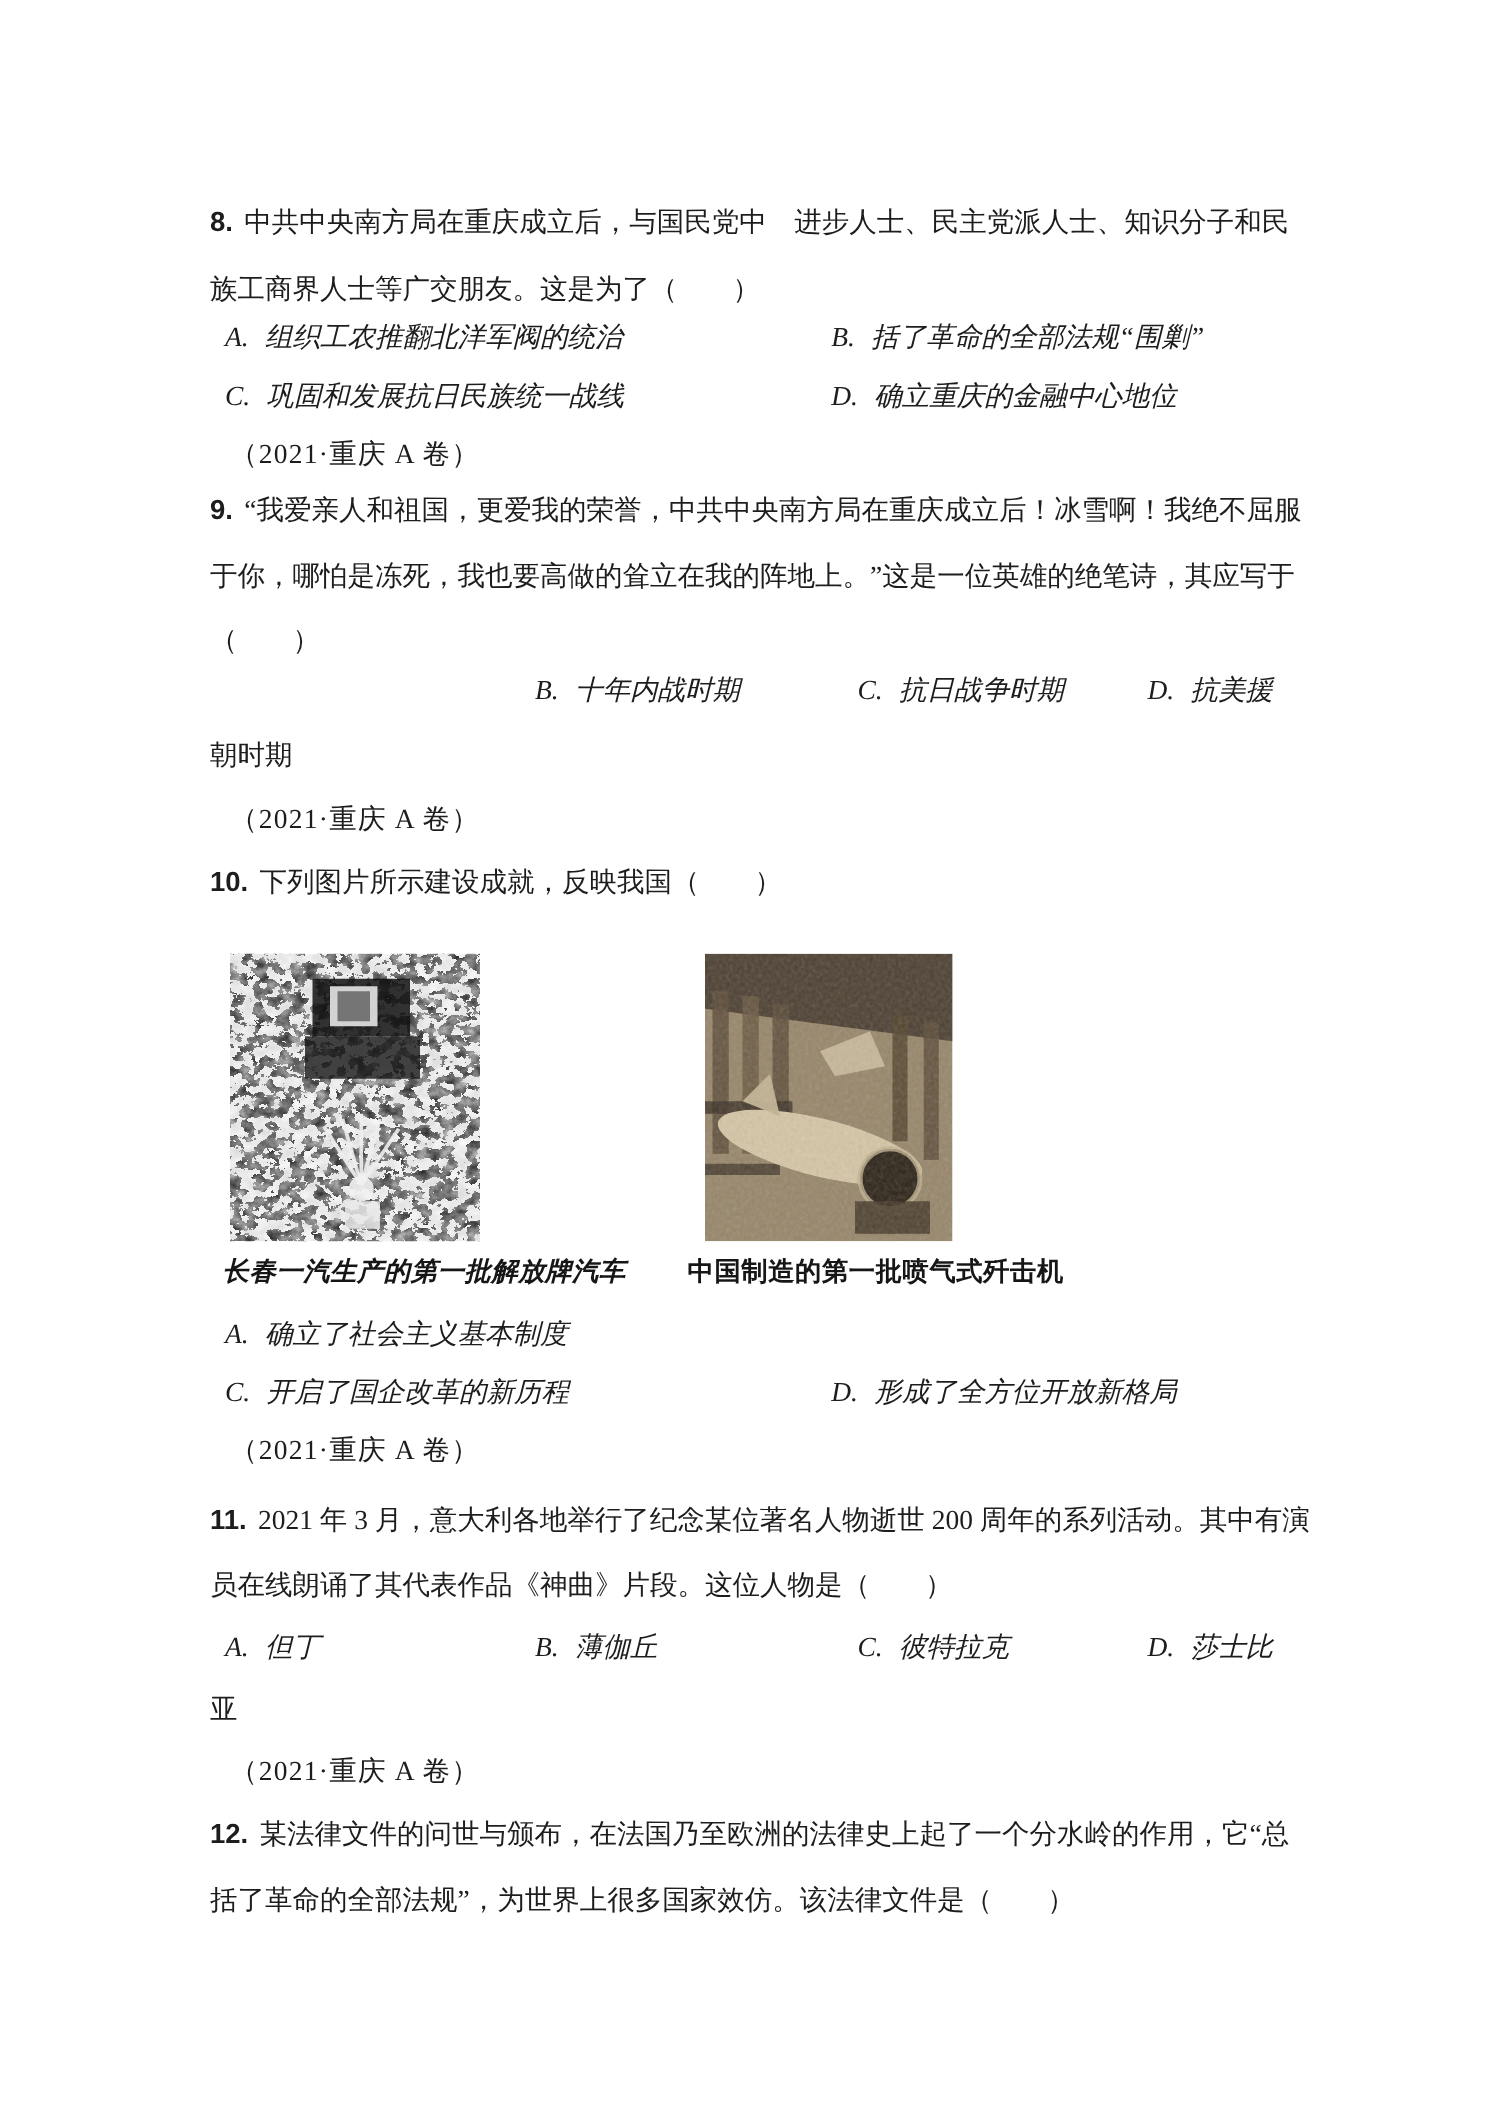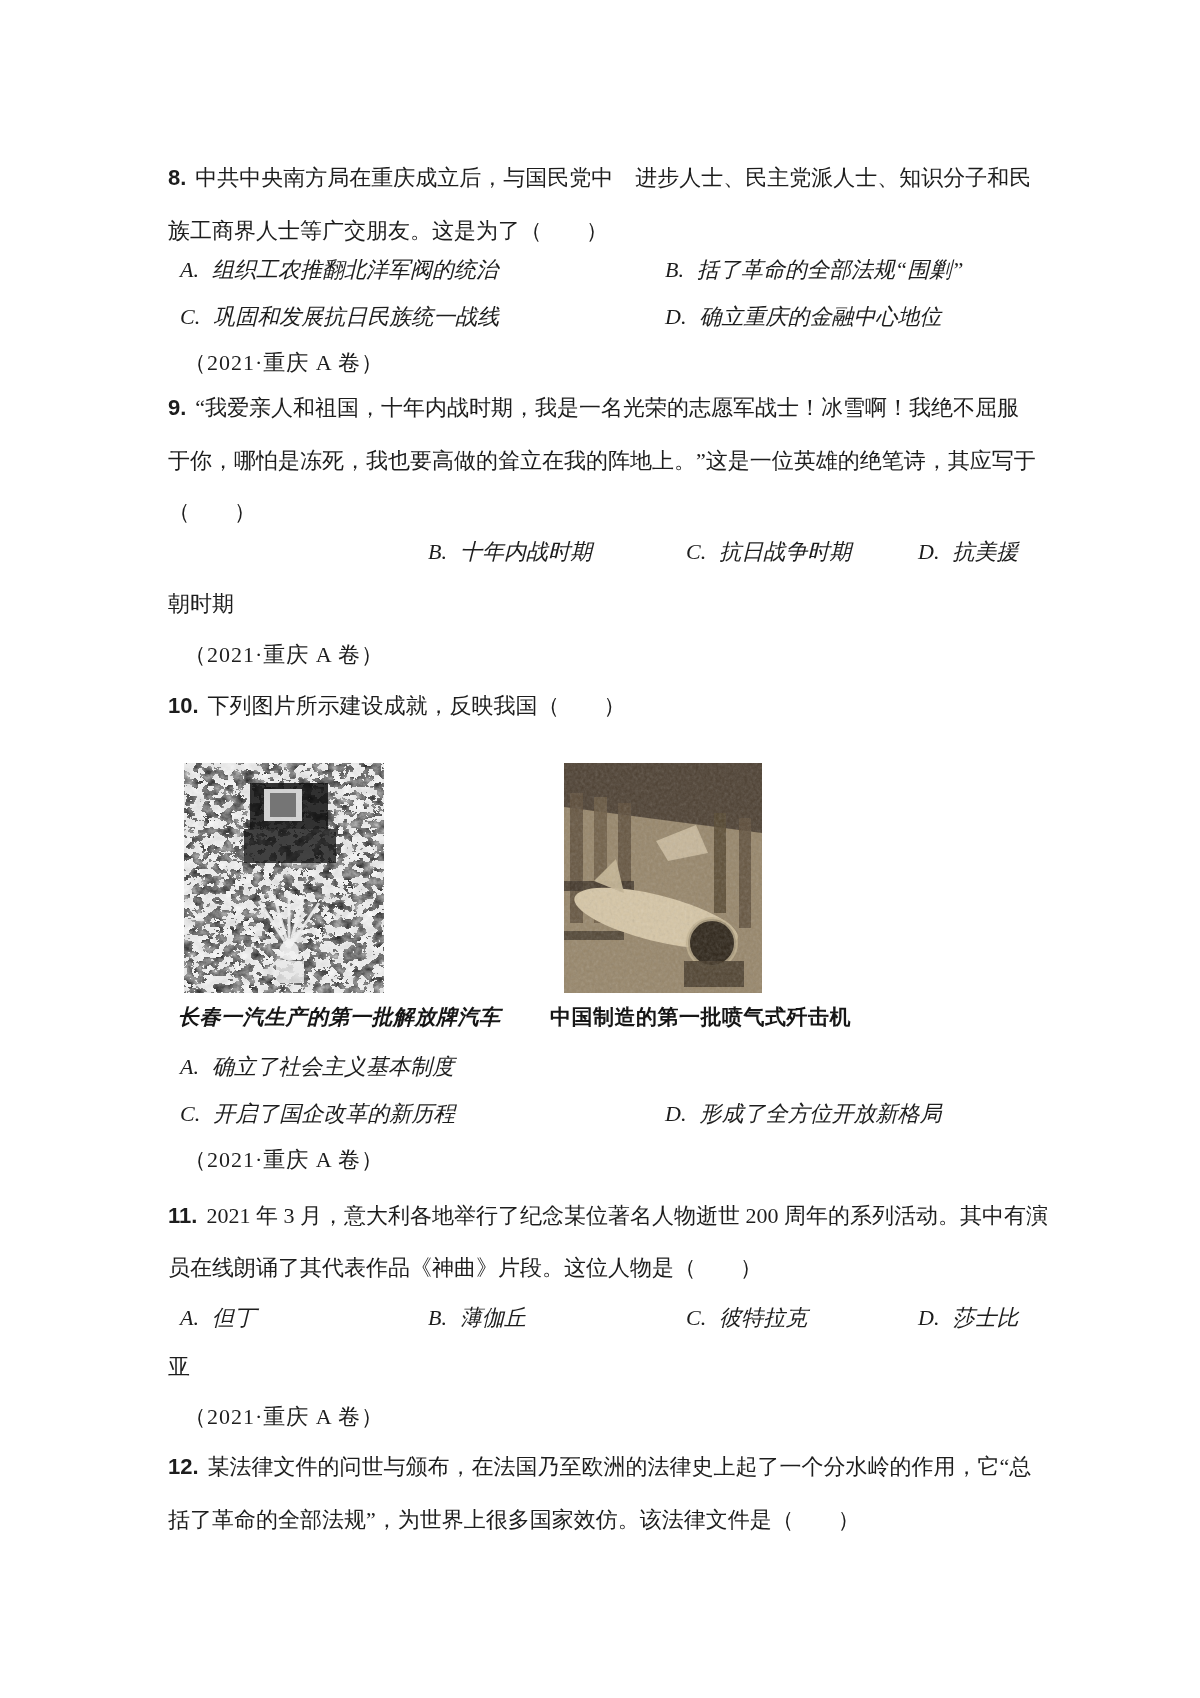--- a/index.html
+++ b/index.html
@@ -68,21 +68,21 @@
 
   <div class="ln" style="top:152px"><span class="qnum">8.</span><span>中共中央南方局在重庆成立后，与国民党中　进步人士、民主党派人士、知识分子和民</span></div>
   <div class="ln" style="top:205px">族工商界人士等广交朋友。这是为了（　　）</div>
 
   <div class="opt cA" style="top:244px"><span class="olabel">A.</span><span>组织工农推翻北洋军阀的统治</span></div>
   <div class="opt cB2" style="top:244px"><span class="olabel">B.</span><span>括了革命的全部法规“围剿”</span></div>
   <div class="opt cA" style="top:291px"><span class="olabel">C.</span><span>巩固和发展抗日民族统一战线</span></div>
   <div class="opt cB2" style="top:291px"><span class="olabel">D.</span><span>确立重庆的金融中心地位</span></div>
   <div class="ln src" style="top:337px">（2021·重庆 A 卷）</div>
 
-  <div class="ln" style="top:382px"><span class="qnum">9.</span><span>“我爱亲人和祖国，十年内战时期，我是一名光荣的志愿军战士！冰雪啊！我绝不屈服</span></div>
+  <div class="ln" style="top:382px"><span class="qnum">9.</span><span>“我爱亲人和祖国，更爱我的荣誉，中共中央南方局在重庆成立后！冰雪啊！我绝不屈服</span></div>
   <div class="ln" style="top:435px">于你，哪怕是冻死，我也要高做的耸立在我的阵地上。”这是一位英雄的绝笔诗，其应写于</div>
   <div class="ln" style="top:486px">（　　）</div>
 
   <div class="opt cB4" style="top:526px"><span class="olabel">B.</span><span>十年内战时期</span></div>
   <div class="opt cC4" style="top:526px"><span class="olabel">C.</span><span>抗日战争时期</span></div>
   <div class="opt cD4" style="top:526px"><span class="olabel">D.</span><span>抗美援</span></div>
   <div class="ln" style="top:578px">朝时期</div>
   <div class="ln src" style="top:629px">（2021·重庆 A 卷）</div>
 
   <div class="ln" style="top:680px"><span class="qnum">10.</span><span>下列图片所示建设成就，反映我国（　　）</span></div>

